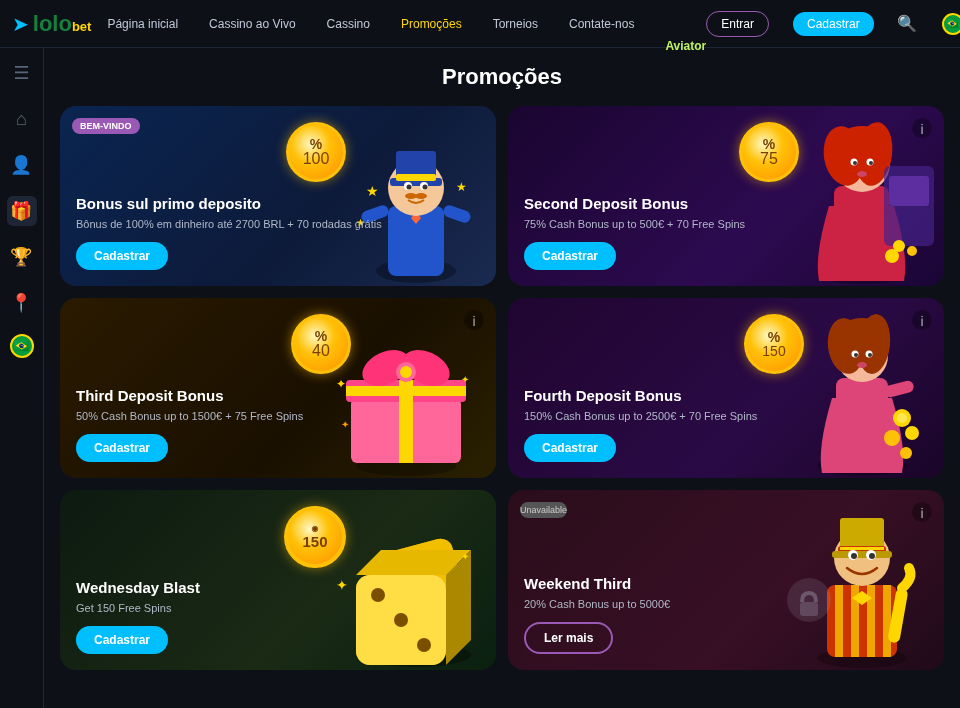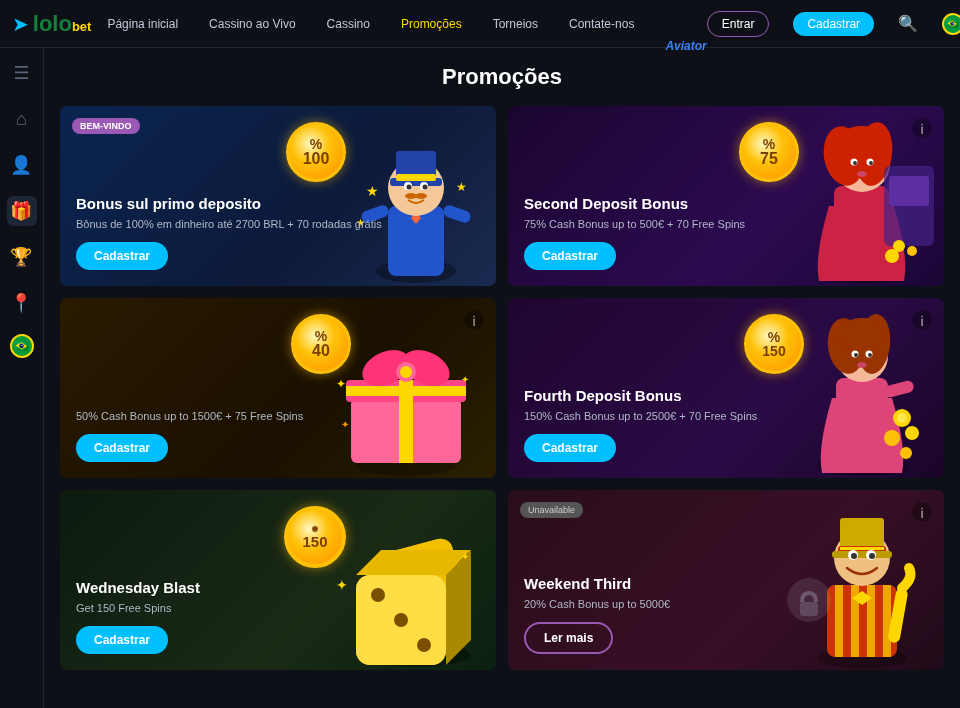--- a/index.html
+++ b/index.html
@@ -50,22 +50,21 @@
     .nav-link {
       font-size: 12px;
       color: #c0c8d8;
       cursor: pointer;
       white-space: nowrap;
     }
     .nav-link.active {
       color: #ffd700;
     }
     .nav-link.aviator {
-      color: #3b82f6;
-      font-style: italic;
+      color: #bef264;
       font-weight: bold;
       margin-top: 45px;
     }
     .nav-right {
       display: flex;
       align-items: center;
       gap: 24px;
     }
     .btn-entrar {
       border: 1px solid #9b59b6;
@@ -161,21 +160,21 @@
       margin-bottom: 16px;
     }
 
     
     .promo-grid {
       display: grid;
       grid-template-columns: 1fr 1fr;
       gap: 12px;
     }
     .promo-card {
-      border-radius: 7px;
+      border-radius: 16px;
       position: relative;
       overflow: hidden;
       min-height: 180px;
       display: flex;
       flex-direction: column;
       justify-content: flex-end;
       padding: 16px;
       background: linear-gradient(135deg, #1a2340 0%, #0d1420 100%);
     }
     .promo-card.card-first {
@@ -209,21 +208,21 @@
       font-weight: bold;
       text-transform: uppercase;
     }
     .badge-unavailable {
       position: absolute;
       top: 12px;
       left: 12px;
       background: #555;
       color: #ccc;
       font-size: 9px;
-      padding: 3px 8px;
+      padding: 3px 0;
       border-radius: 10px;
     }
     .info-icon {
       position: absolute;
       top: 12px;
       right: 12px;
       color: #aaa;
       font-size: 14px;
       cursor: pointer;
       background: rgba(0,0,0,0.3);
@@ -252,21 +251,21 @@
     }
     .coin-badge .percent-sign {
       font-size: 14px;
       color: #7a3f00;
       font-weight: bold;
       line-height: 1;
     }
     .coin-badge .number {
       font-size: 16px;
       color: #7a3f00;
-      font-weight: bold;
+      font-weight: normal;
       line-height: 1;
     }
 
     .promo-card-title {
       font-size: 15px;
       font-weight: bold;
       color: #fff;
       margin-bottom: 4px;
       line-height: 1.2;
     }
@@ -468,20 +467,21 @@
 
             <circle cx="75" cy="74" r="10" fill="#ff6699"></circle>
             <circle cx="75" cy="74" r="6" fill="#ffd700"></circle>
 
             <text x="5" y="90" fill="#ffd700" font-size="12">✦</text>
             <text x="130" y="85" fill="#ffd700" font-size="10">✦</text>
             <text x="10" y="130" fill="#ff9900" font-size="10">✦</text>
           </svg>
         </div>
         <div class="card-content">
+          <div class="promo-card-title">Third Deposit Bonus</div>
           <div class="promo-card-desc">50% Cash Bonus up to 1500€ + 75 Free Spins</div>
           <button class="btn-cadastrar-card">Cadastrar</button>
         </div>
       </div>
 
       <div class="promo-card card-fourth" style="background: linear-gradient(135deg, #200530 0%, #2a0a45 60%, #1a0528 100%);">
         <div class="info-icon">ℹ</div>
 
         <div class="coin-badge" style="right:140px; top:16px;">
           <span class="percent-sign">%</span>

